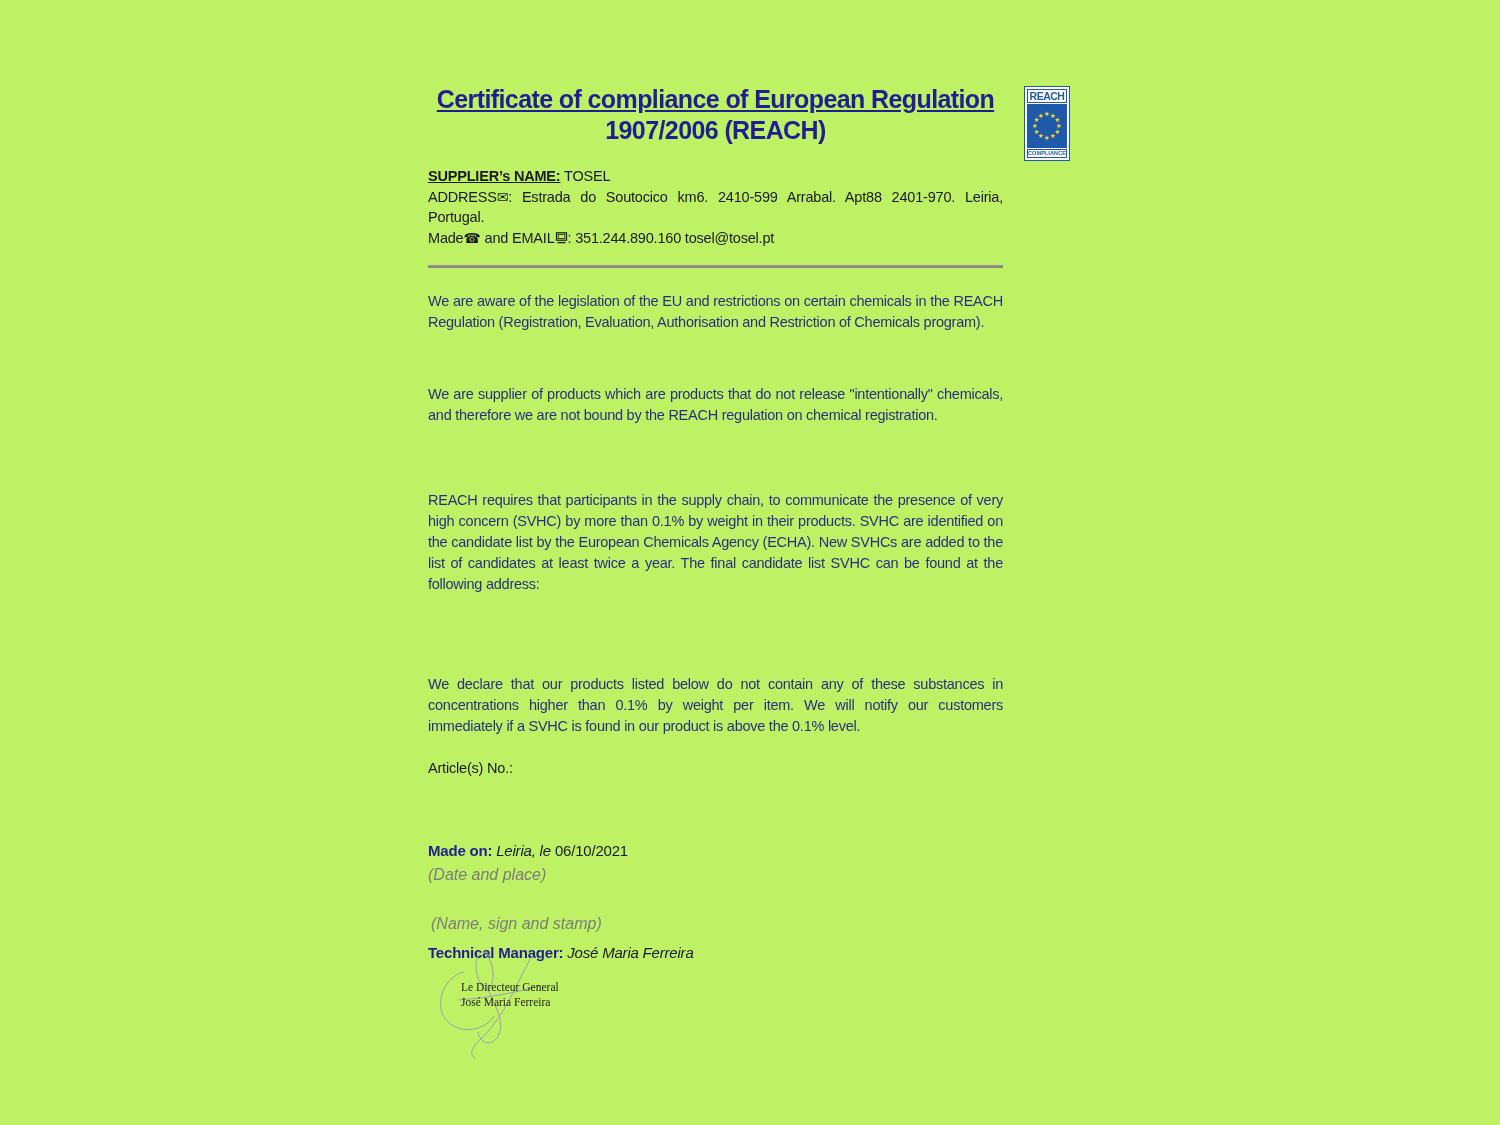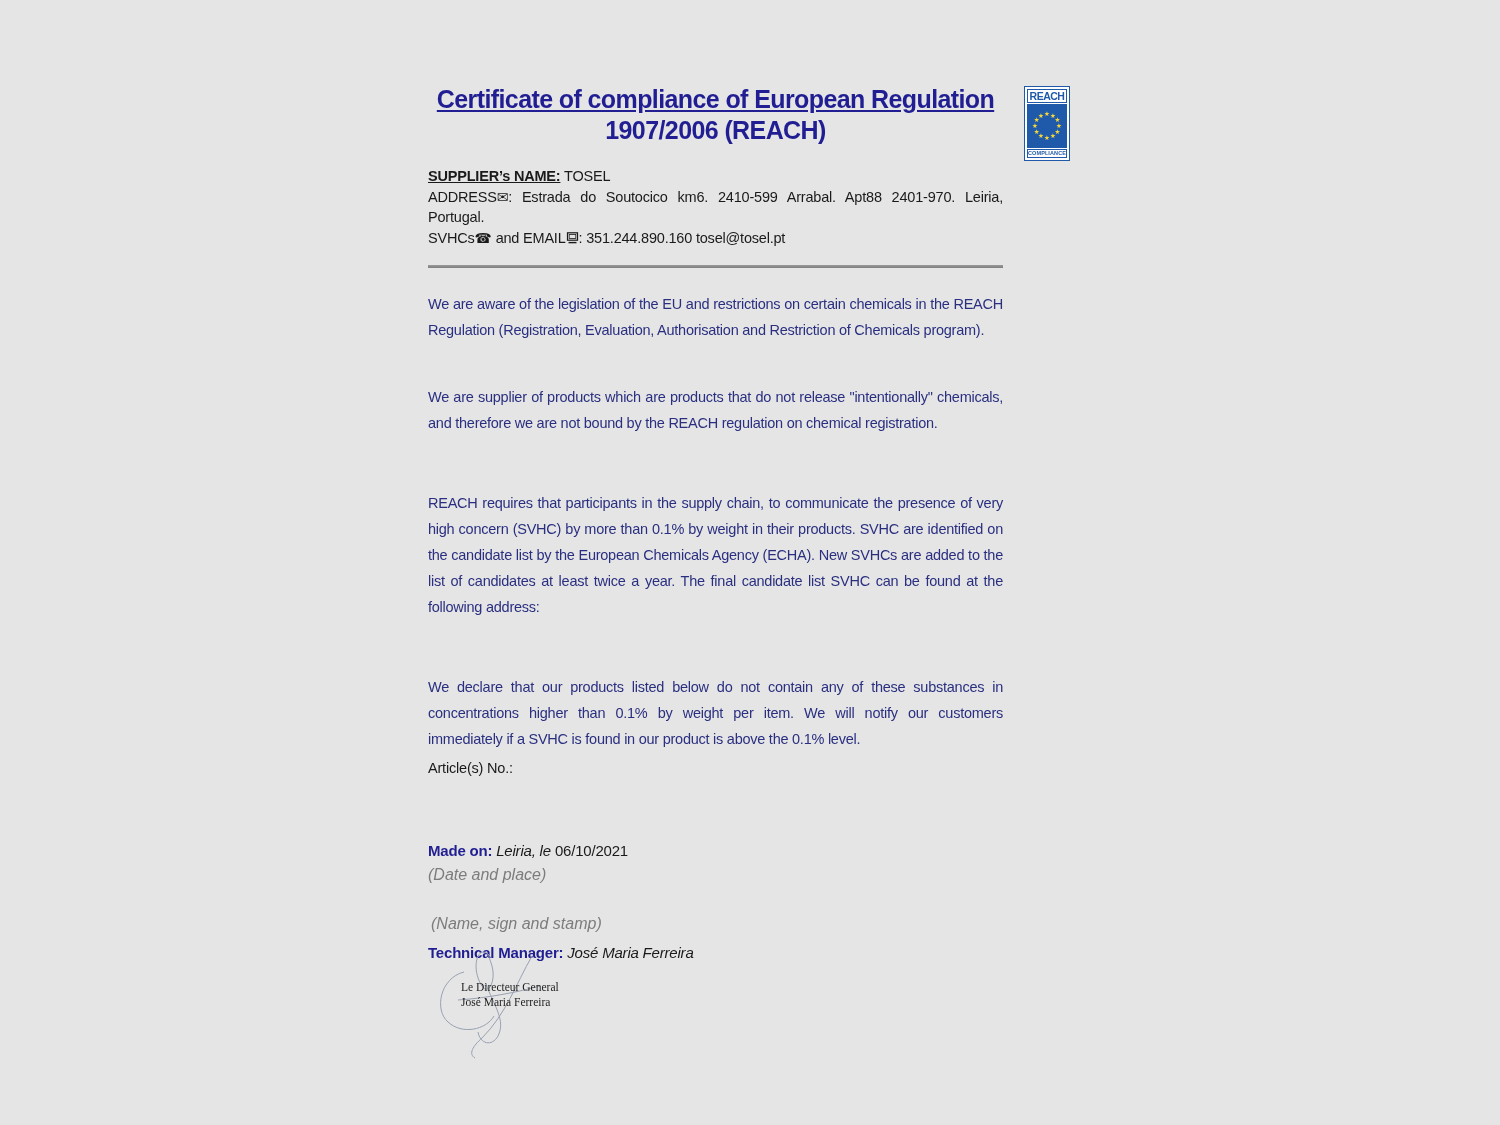--- a/index.html
+++ b/index.html
@@ -1,16 +1,16 @@
 <!DOCTYPE html>
 <html><head>
 <meta charset="utf-8">
 <style>
   html,body{margin:0;padding:0;background:#fff;}
-  .page{position:relative;width:1500px;height:1125px;background:#e5e5e5;overflow:hidden;
+  .page{position:relative;width:1500px;height:1125px;background:#bef264;overflow:hidden;
         font-family:"Liberation Sans","DejaVu Sans",sans-serif;}
   .doc{position:absolute;left:428px;top:0;width:575px;height:100%;}
 
   
   .title{position:absolute;top:84px;left:0;width:100%;text-align:center;
          color:#201E92;font-weight:bold;font-size:25px;line-height:31px;letter-spacing:-0.6px;}
   .title .t1{white-space:nowrap;text-decoration:underline;}
   .title .t2{white-space:nowrap;}
 
   
@@ -18,21 +18,21 @@
             font-size:14.5px;line-height:20.5px;text-align:justify;letter-spacing:-0.2px;}
   .supplier .lbl{font-weight:bold;text-decoration:underline;}
   .sym{font-family:"DejaVu Sans",sans-serif;font-size:14px;}
   .pc-icon{display:inline-block;vertical-align:-1px;}
 
   .rule{position:absolute;top:265px;left:0;width:100%;height:3px;
         background:linear-gradient(#9a9a9a,#7e7e7e);}
 
   
   .para{position:absolute;left:0;width:100%;color:#2A2F80;font-size:14.5px;
-        line-height:26px;text-align:justify;letter-spacing:-0.25px;}
+        line-height:21px;text-align:justify;letter-spacing:-0.25px;}
   .p1{top:291px;} .p2{top:384px;} .p3{top:490px;} .p4{top:674px;}
 
   .linkline{position:absolute;top:618px;left:0;width:100%;text-align:center;}
   .linkline a{color:#2A2F80;font-size:14.5px;text-decoration:underline;letter-spacing:-0.2px;}
 
   .article{position:absolute;top:760px;left:0;color:#1a1a1a;font-size:14.5px;letter-spacing:-0.2px;}
 
   .sigline{position:absolute;left:0;font-size:15px;letter-spacing:-0.2px;color:#1a1a1a;}
   .made{top:842px;} .mgr{top:944px;}
   .sigline .blue-lbl{color:#201E92;font-weight:bold;}
@@ -66,21 +66,21 @@
   <div class="doc">
 
     <div class="title">
       <div class="t1">Certificate of compliance of European Regulation</div>
       <div class="t2">1907/2006 (REACH)</div>
     </div>
 
     <div class="supplier">
       <span class="lbl">SUPPLIER’s NAME:</span><span> TOSEL</span><br>
       <span>ADDRESS</span><span class="sym">✉</span><span>: Estrada do Soutocico km6. 2410-599 Arrabal. Apt88 2401-970. Leiria, Portugal.</span><br>
-      <span>SVHCs</span><span class="sym">☎</span><span> and EMAIL</span><span class="pc-icon"><svg width="13" height="12" viewBox="0 0 13 12">
+      <span>Made</span><span class="sym">☎</span><span> and EMAIL</span><span class="pc-icon"><svg width="13" height="12" viewBox="0 0 13 12">
             <rect x="1.5" y="0.8" width="10" height="7.4" fill="none" stroke="#1a1a1a" stroke-width="1.2"></rect>
             <rect x="3.2" y="2.4" width="6.6" height="4" fill="none" stroke="#1a1a1a" stroke-width="0.8"></rect>
             <line x1="2.5" y1="10.6" x2="10.5" y2="10.6" stroke="#1a1a1a" stroke-width="1.4"></line>
           </svg></span><span>: 351.244.890.160 tosel@tosel.pt</span>
     </div>
 
     <div class="rule"></div>
 
     <div class="para p1">We are aware of the legislation of the EU and restrictions on certain chemicals in the REACH Regulation (Registration, Evaluation, Authorisation and Restriction of Chemicals program).</div>
     <div class="para p2">We are supplier of products which are products that do not release "intentionally" chemicals, and therefore we are not bound by the REACH regulation on chemical registration.</div>

